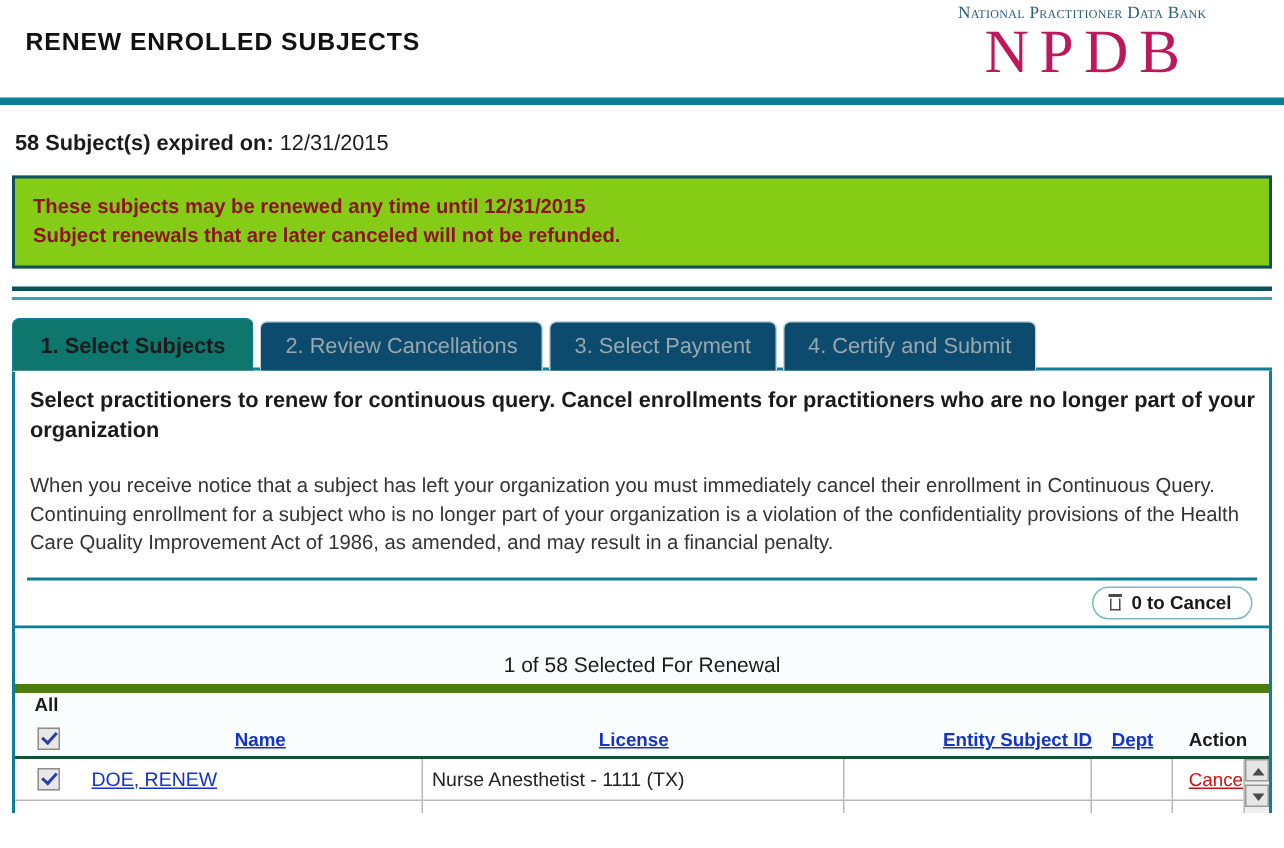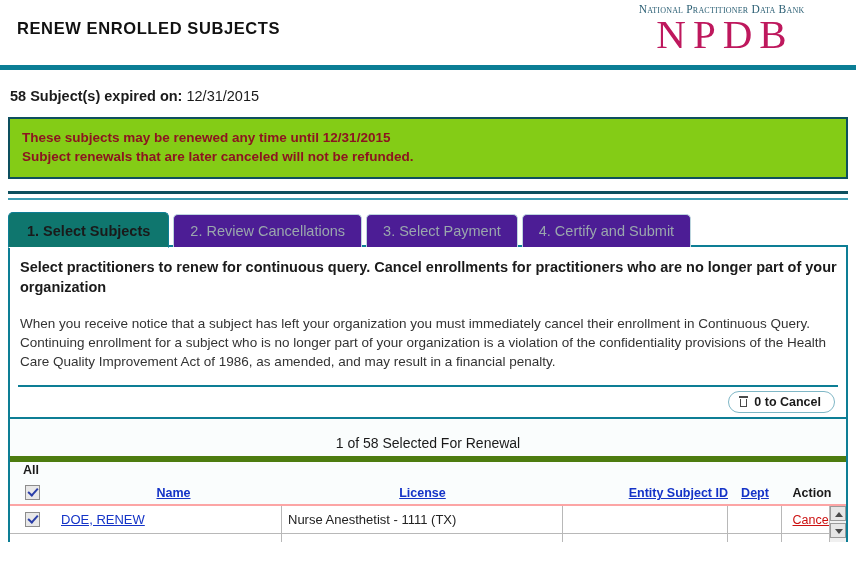--- a/index.html
+++ b/index.html
@@ -111,21 +111,21 @@
     display: flex;
     align-items: flex-end;
     height: 35px;
     position: relative;
     z-index: 2;
   }
   .tab {
     border: 1px solid #bdd6de;
     border-bottom: none;
     border-radius: 5px 5px 0 0;
-    background: #4c1d95;
+    background: #0c4a6e;
     color: #9aa7ad;
     font-size: 14.5px;
     padding: 7px 16px 7px 16px;
     height: 33px;
     box-sizing: border-box;
     margin-right: 4px;
     white-space: nowrap;
     line-height: 19px;
   }
   .tab.active {
@@ -238,21 +238,21 @@
     text-align: center;
     font-size: 14px;
     color: #1a1a1a;
     padding: 16px 0 5px 0;
     background: #fafdfd;
     border-bottom: 6px solid #4d7c0f;
   }
   .thead {
     display: flex;
     background: #fafdfd;
-    border-bottom: 2px solid #fca5a5;
+    border-bottom: 2px solid #14532d;
     align-items: flex-end;
     height: 42px;
   }
   .th {
     font-size: 12.5px;
     padding-bottom: 4px;
     box-sizing: border-box;
   }
   .th a {
     color: #1433c7;

